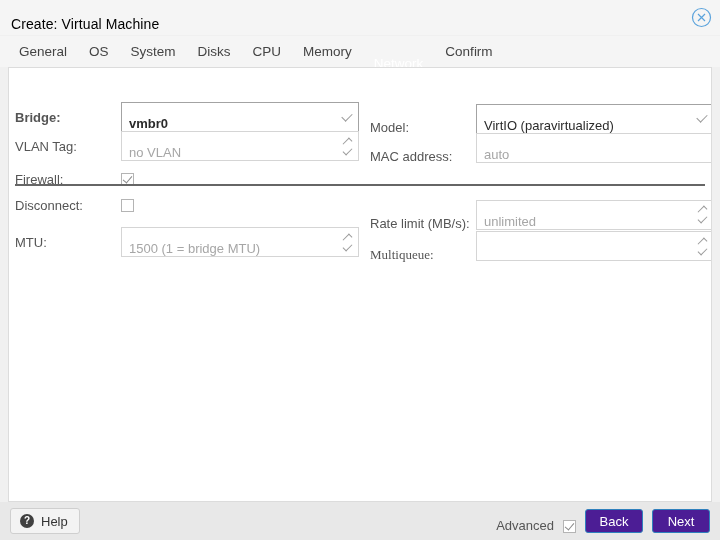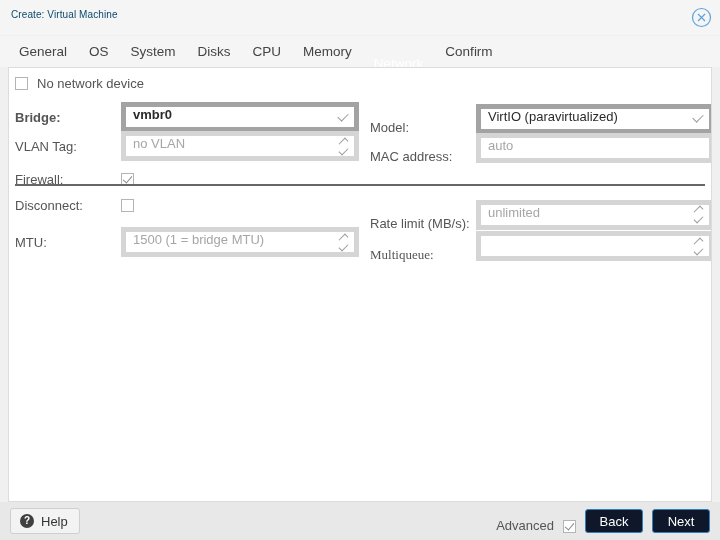--- a/index.html
+++ b/index.html
@@ -30,23 +30,23 @@
   .titlebar {
     position: relative;
     height: 35px;
     background: #f5f5f5;
     border-bottom: 1px solid #f0f0f0;
     flex: 0 0 auto;
   }
   .title-text {
     position: absolute;
     left: 11px;
-    top: 9px;
-    font-size: 10px;
-    color: #0c4a6e;
+    top: 16px;
+    font-size: 14px;
+    color: #000000;
     letter-spacing: 0.1px;
   }
   .close-btn {
     position: absolute;
     right: 8px;
     top: 7px;
     width: 21px;
     height: 21px;
     cursor: pointer;
   }
@@ -112,25 +112,25 @@
     white-space: nowrap;
   }
   .lbl-left  { width: 106px; flex: 0 0 106px; }
   .lbl-right { width: 106px; flex: 0 0 106px; margin-top: 18px; }
 
   
   .field {
     position: relative;
     height: 30px;
     box-sizing: border-box;
-    border: 5px solid #a3a3a3;
+    border: 1px solid #a3a3a3;
     background: #ffffff;
     flex: 1 1 auto;
     display: flex;
-    align-items: flex-start;
+    align-items: flex-end;
   }
   .field-text {
     padding-left: 7px;
     font-size: 13px;
     color: #2b2b2b;
     white-space: nowrap;
     overflow: hidden;
   }
   .field-text.placeholder { color: #a6a6a6; }
   .field.muted { border-color: #d5d5d5; }
@@ -237,21 +237,21 @@
     gap: 9px;
   }
   .adv-label {
     font-size: 13px;
     color: #555555;
   }
   .btn-blue {
     height: 24px;
     min-width: 58px;
     padding: 0 12px;
-    background: #0f172a;
+    background: #4c1d95;
     border: 1px solid #2f80bd;
     border-radius: 3px;
     color: #ffffff;
     font-size: 13px;
     font-family: "Liberation Sans", sans-serif;
     cursor: pointer;
   }
 </style>
 </head>
 <body>
@@ -275,24 +275,20 @@
     <div class="tab">Disks</div>
     <div class="tab">CPU</div>
     <div class="tab">Memory</div>
     <div class="tab active">Network</div>
     <div class="tab">Confirm</div>
   </div>
 
   <div class="content">
     <div class="form">
 
-      <div class="row col-left" style="top: 8px;">
-        <div class="cbox"></div>
-        <div class="cbox-label">No network device</div>
-      </div>
 
       <div class="row col-left" style="top: 34px; font-weight: bold;">
         <div class="lbl lbl-left">Bridge:</div>
         <div class="field">
           <span class="field-text">vmbr0</span>
           <span class="trigger">
               <i class="chev"></i>
             </span>
         </div>
       </div>

